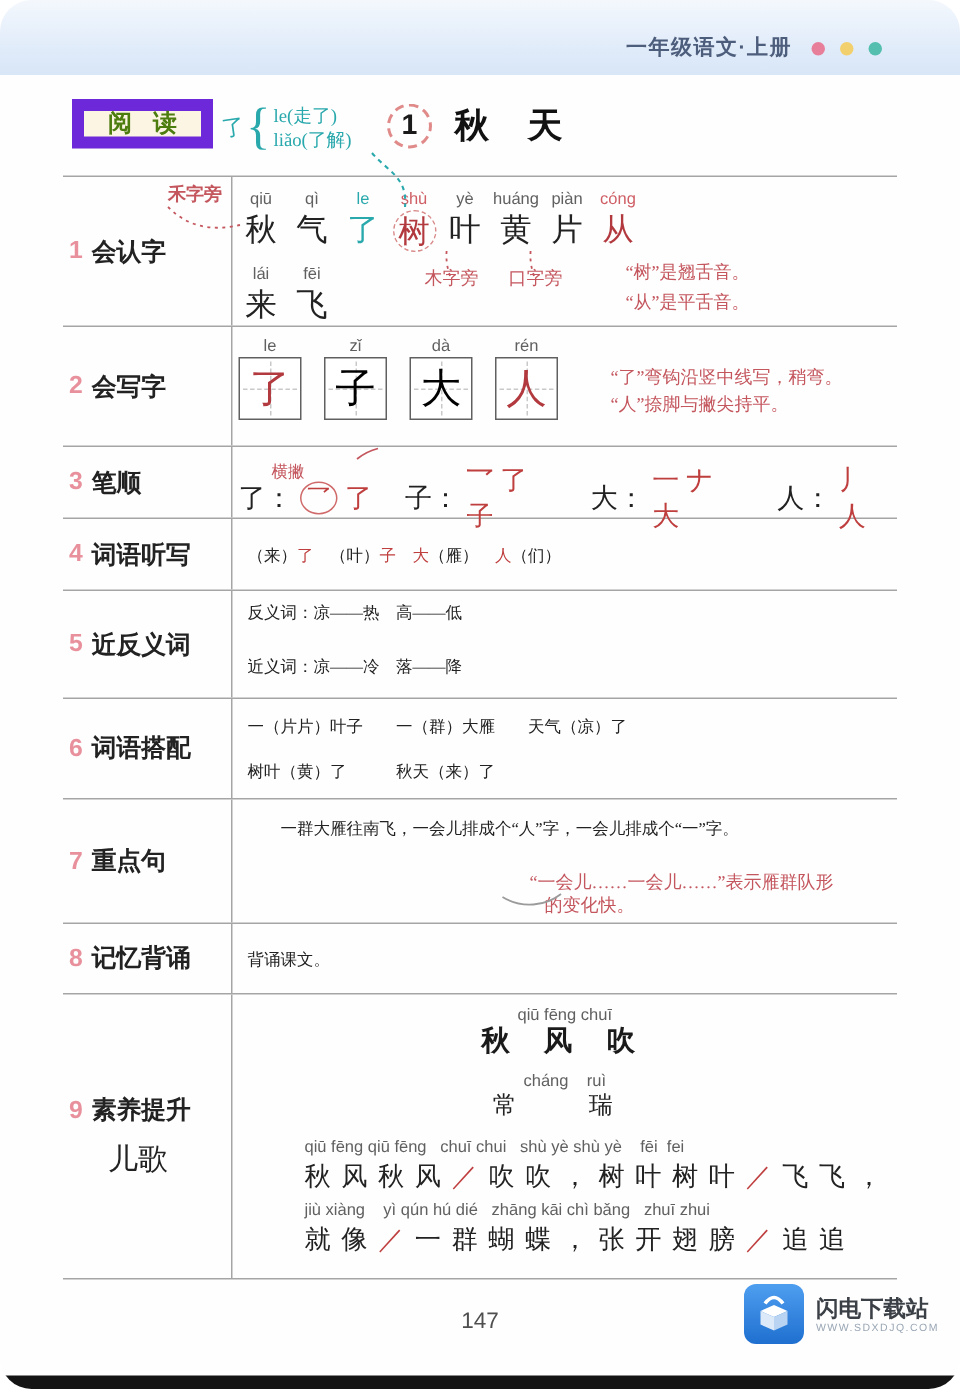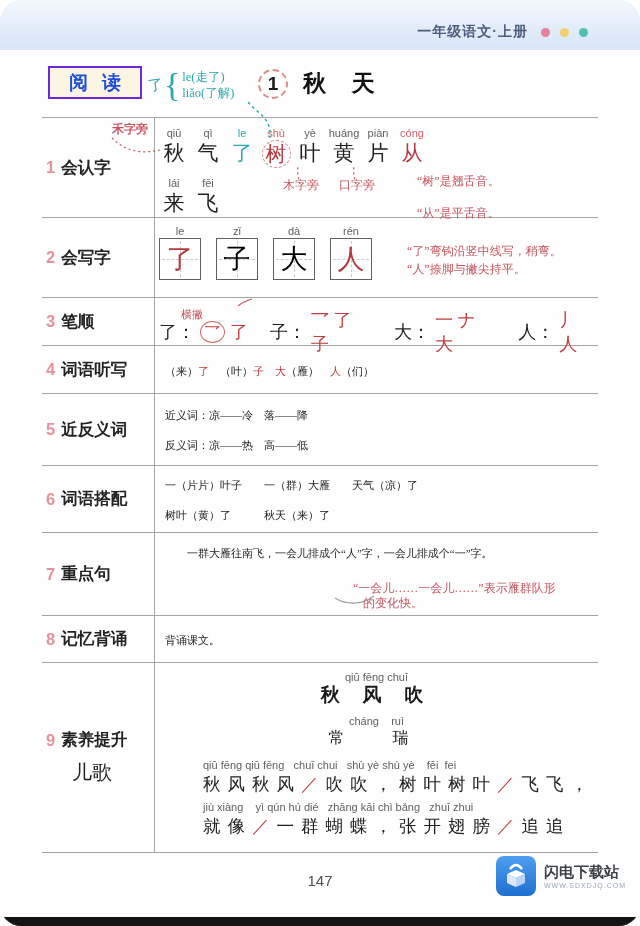--- a/index.html
+++ b/index.html
@@ -7,22 +7,22 @@
         font-family:"Liberation Serif",serif;border-radius:21px;}
   
   .topband{position:absolute;top:0;left:0;width:640px;height:50px;
            background:linear-gradient(180deg,#f4f8fd 0%,#e3edfa 55%,#d8e6f7 100%);}
   .edition{position:absolute;top:23px;right:112px;font-family:"Liberation Sans",sans-serif;
            font-weight:bold;font-size:14px;color:#4d5d7c;letter-spacing:1px;}
   .hdots{position:absolute;top:28px;right:52px;display:flex;gap:10px;}
   .hdot{width:9px;height:9px;border-radius:50%;}
   
   .badge{position:absolute;left:48px;top:66px;width:94px;height:33px;box-sizing:border-box;
-         border:2px solid #6d28d9;background:#fcf5e4;color:#1d4ed8;font-weight:bold;
-         font-size:19px;display:flex;align-items:center;justify-content:center;
+         border:8px solid #6d28d9;background:#fcf5e4;color:#4d7c0f;font-weight:bold;
+         font-size:16px;display:flex;align-items:center;justify-content:center;
          letter-spacing:14px;padding-left:14px;font-family:"Liberation Serif",serif;}
   .title-note{position:absolute;left:148px;top:66px;color:#2aa9ad;font-size:12.5px;
               display:flex;align-items:center;font-family:"Liberation Serif",serif;}
   .title-note .tn-char{font-size:15px;margin-right:1px;transform:rotate(-8deg);}
   .title-note .tn-brace{font-size:34px;font-weight:normal;color:#2aa9ad;margin-right:2px;}
   .tn-lines{display:flex;flex-direction:column;line-height:16px;}
   .lesson-title{position:absolute;left:258px;top:68px;display:flex;align-items:center;gap:15px;}
   .num-circle{width:30px;height:30px;border:2px dashed #e08a8a;border-radius:50%;
               display:flex;align-items:center;justify-content:center;
               font-weight:bold;font-size:19px;color:#1a1a1a;box-sizing:border-box;
@@ -157,21 +157,21 @@
               <div class="ch ">来</div>
             </div>
             <div class="pchar">
               <div class="py ">fēi</div>
               <div class="ch ">飞</div>
             </div>
           </div>
         <span class="hand" style="top:60px;left:128px;">木字旁</span>
         <span class="hand" style="top:60px;left:184px;">口字旁</span>
         <span class="hand" style="top:56px;left:262px;">“树”是翘舌音。</span>
-        <span class="hand" style="top:88px;left:262px;">“从”是平舌音。</span>
+        <span class="hand" style="top:76px;left:262px;">“从”是平舌音。</span>
       </div>
     </div>
 
     <div class="trow" style="height:80px;">
       <div class="lcell">
         <span class="rownum">2</span>
         <span>会写字</span>
       </div>
       <div class="ccell">
         <div class="sqline">
@@ -243,22 +243,22 @@
         <div class="textline" style="position:absolute;top:10px;left:10px;"><span class="seg-k">（来）</span><span class="seg-r">了</span><span class="seg-k">　</span><span class="seg-k">（叶）</span><span class="seg-r">子</span><span class="seg-k">　</span><span class="seg-r">大</span><span class="seg-k">（雁）</span><span class="seg-k">　</span><span class="seg-r">人</span><span class="seg-k">（们）</span></div>
       </div>
     </div>
 
     <div class="trow" style="height:72px;">
       <div class="lcell">
         <span class="rownum">5</span>
         <span>近反义词</span>
       </div>
       <div class="ccell">
+        <div class="textline">反义词：凉——热　高——低</div>
         <div class="textline" style="margin-top:6px;">近义词：凉——冷　落——降</div>
-        <div class="textline">反义词：凉——热　高——低</div>
       </div>
     </div>
 
     <div class="trow" style="height:67px;">
       <div class="lcell">
         <span class="rownum">6</span>
         <span>词语搭配</span>
       </div>
       <div class="ccell">
         <div class="textline" style="margin-top:4px;">一（片片）叶子　　一（群）大雁　　天气（凉）了</div>

